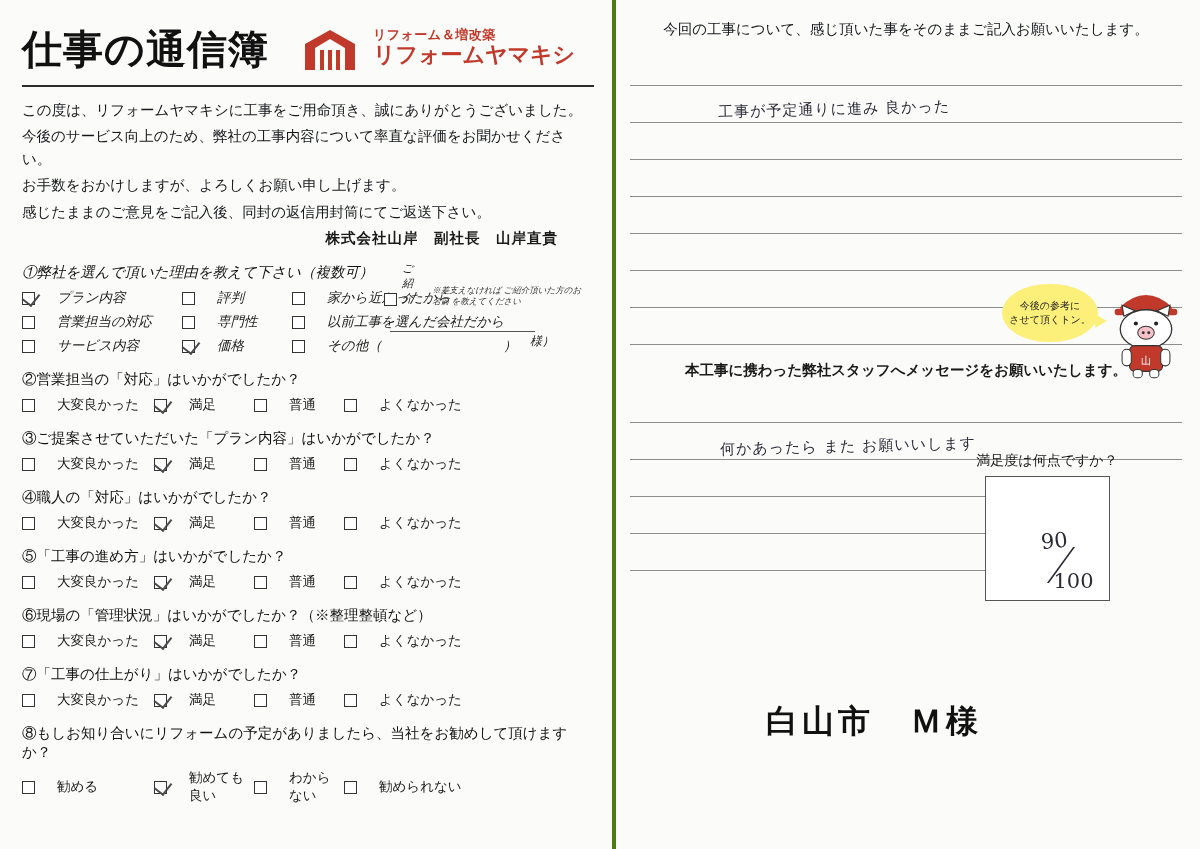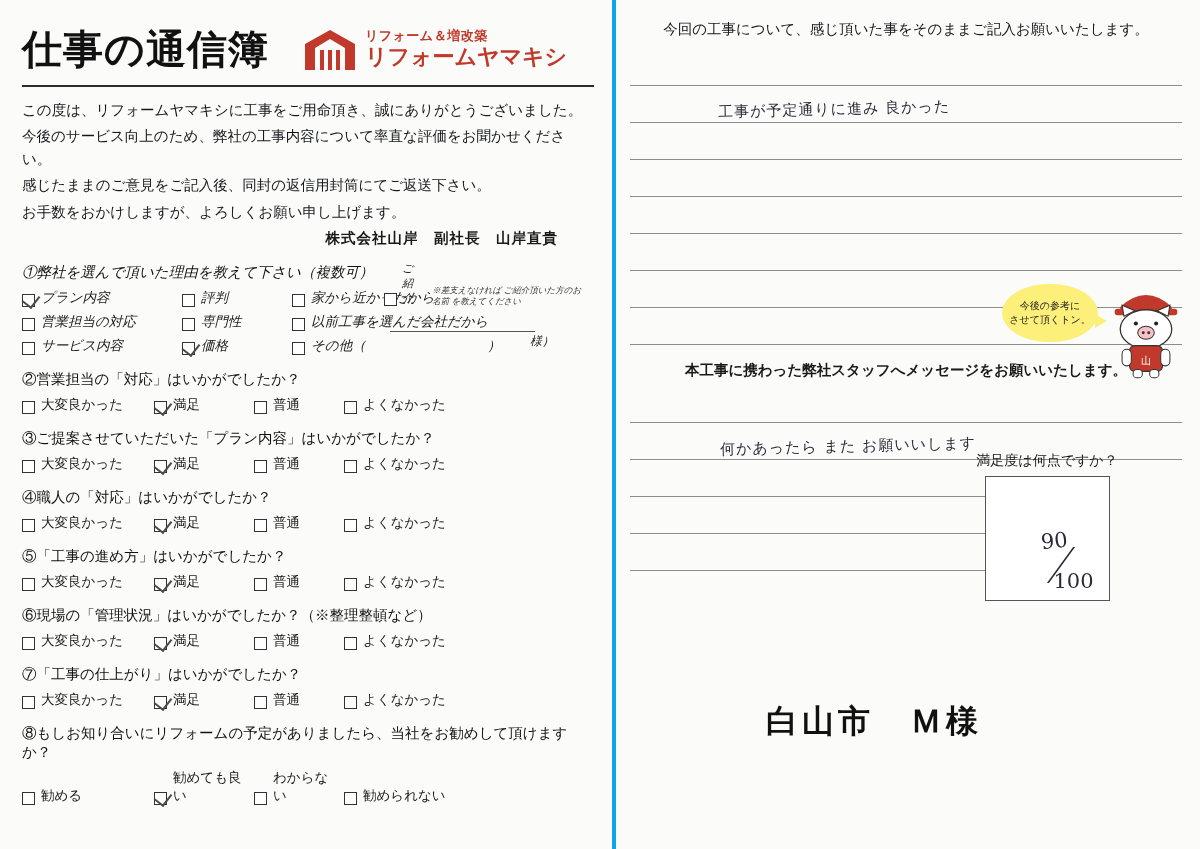--- a/index.html
+++ b/index.html
@@ -6,21 +6,21 @@
   html, body {
     margin: 0; padding: 0;
     width: 1200px; height: 849px;
     background: #f2f2ef;
     font-family: "Liberation Sans", sans-serif;
     color: #1a1a1a;
   }
   .page {
     position: relative;
     width: 1200px; height: 849px;
-    background: #0ea5e9;
+    background: #4d7c0f;
     overflow: hidden;
   }
   
   .left {
     position: absolute;
     left: 0; top: 0;
     width: 612px; height: 849px;
     background: #fbfbf9;
     padding: 16px 18px 0 22px;
   }
@@ -34,22 +34,23 @@
     font-family: "DejaVu Sans", sans-serif;
     font-weight: bold;
     font-size: 40px;
     letter-spacing: 1px;
     color: #111;
     white-space: nowrap;
   }
   .logo {
     display: flex;
     align-items: center;
-    gap: 8px;
+    gap: 16px;
     margin-left: 20px;
+    font-family: Liberation Mono, monospace;
   }
   .logo-mark { width: 54px; height: 44px; }
   .logo-text { line-height: 1.15; }
   .logo-top {
     font-size: 13px;
     font-weight: bold;
     color: #c0392b;
     letter-spacing: 0.5px;
   }
   .logo-bot {
@@ -78,22 +79,22 @@
   }
   .q { margin-top: 15px; }
   .q-title {
     font-size: 14.5px;
     font-weight: normal;
     margin-bottom: 7px;
     color: #111;
   }
   .opt {
     display: flex;
-    align-items: flex-end;
-    gap: 6px;
+    align-items: center;
+    gap: 22px;
     margin-right: 8px;
   }
   .cb {
     display: inline-block;
     position: relative;
     width: 13px; height: 13px;
     border: 1px solid #333;
     background: #fff;
     flex: none;
   }
@@ -282,22 +283,22 @@
           <div class="logo-bot">リフォームヤマキシ</div>
         </div>
       </div>
     </div>
 
     <hr class="rule">
 
     <div class="intro">
       <p>この度は、リフォームヤマキシに工事をご用命頂き、誠にありがとうございました。</p>
       <p>今後のサービス向上のため、弊社の工事内容について率直な評価をお聞かせください。</p>
+      <p>お手数をおかけしますが、よろしくお願い申し上げます。</p>
       <p>感じたままのご意見をご記入後、同封の返信用封筒にてご返送下さい。</p>
-      <p>お手数をおかけしますが、よろしくお願い申し上げます。</p>
     </div>
     <div class="signature">株式会社山岸　副社長　山岸直貴</div>
 
     <div class="q q1wrap">
       <div class="q-title">①弊社を選んで頂いた理由を教えて下さい（複数可）</div>
       <div class="rowgrid">
         <div class="opt">
           <span class="cb checked"></span>
           <span>プラン内容</span>
         </div>

